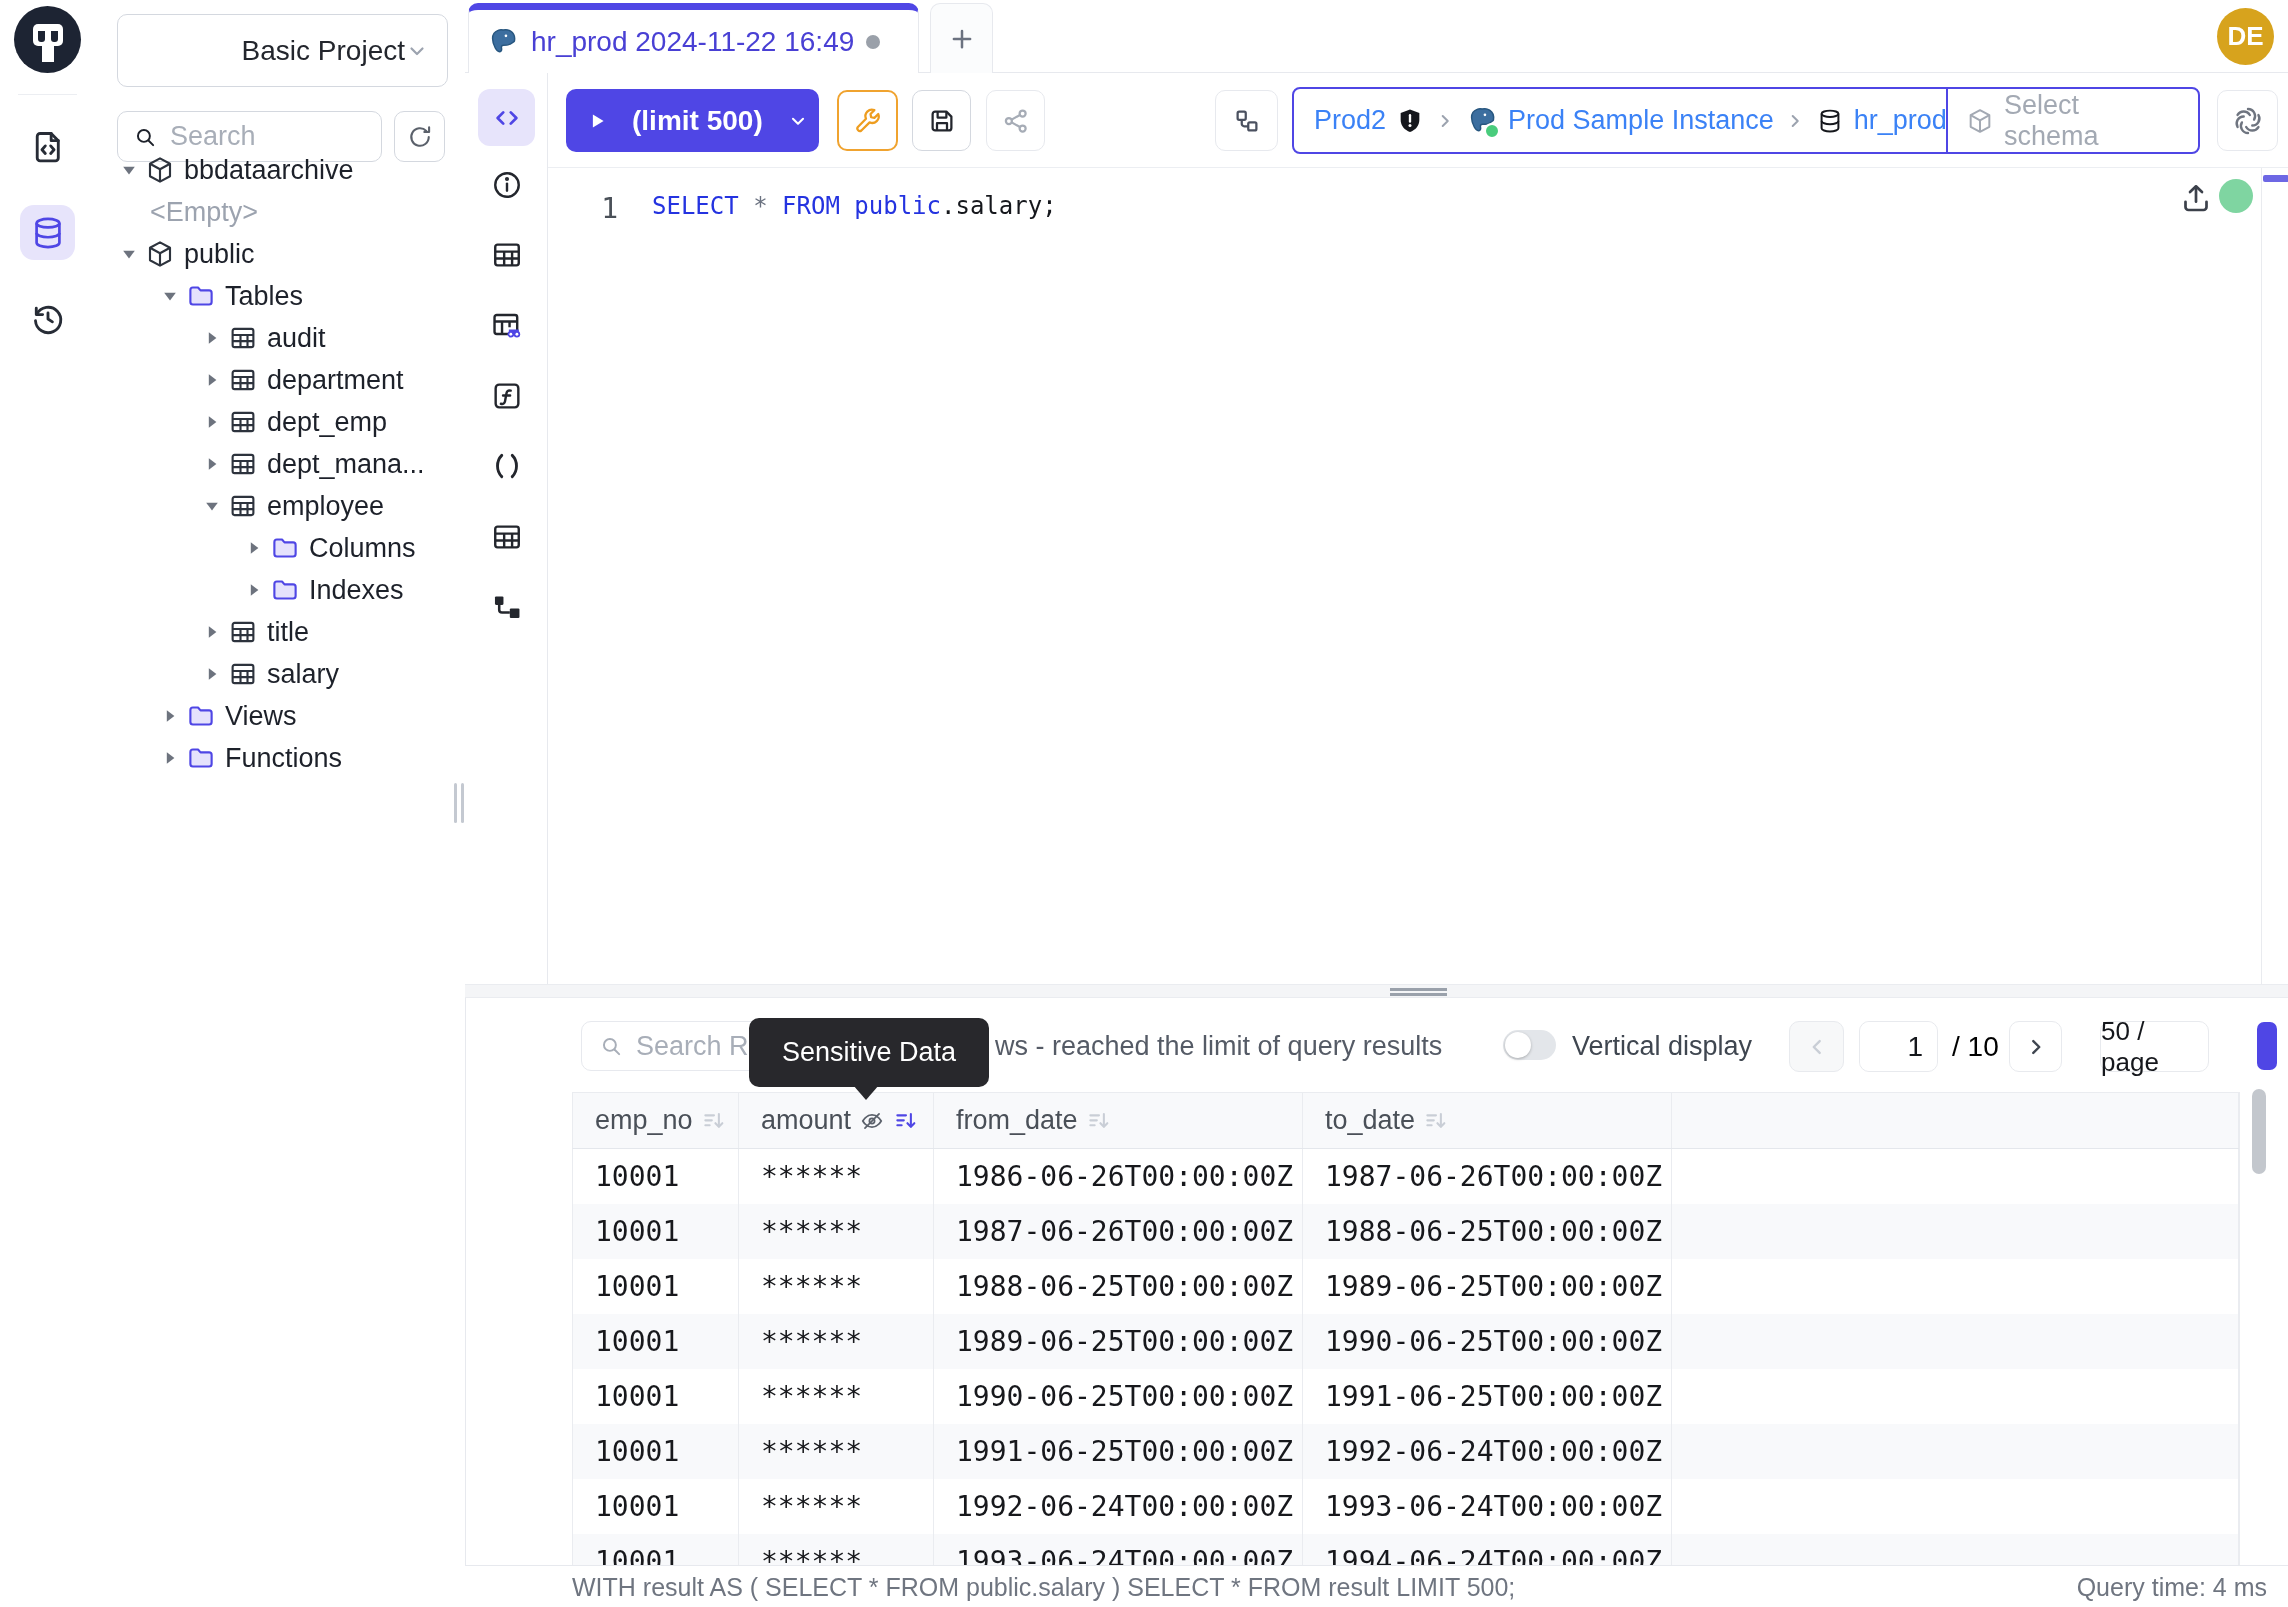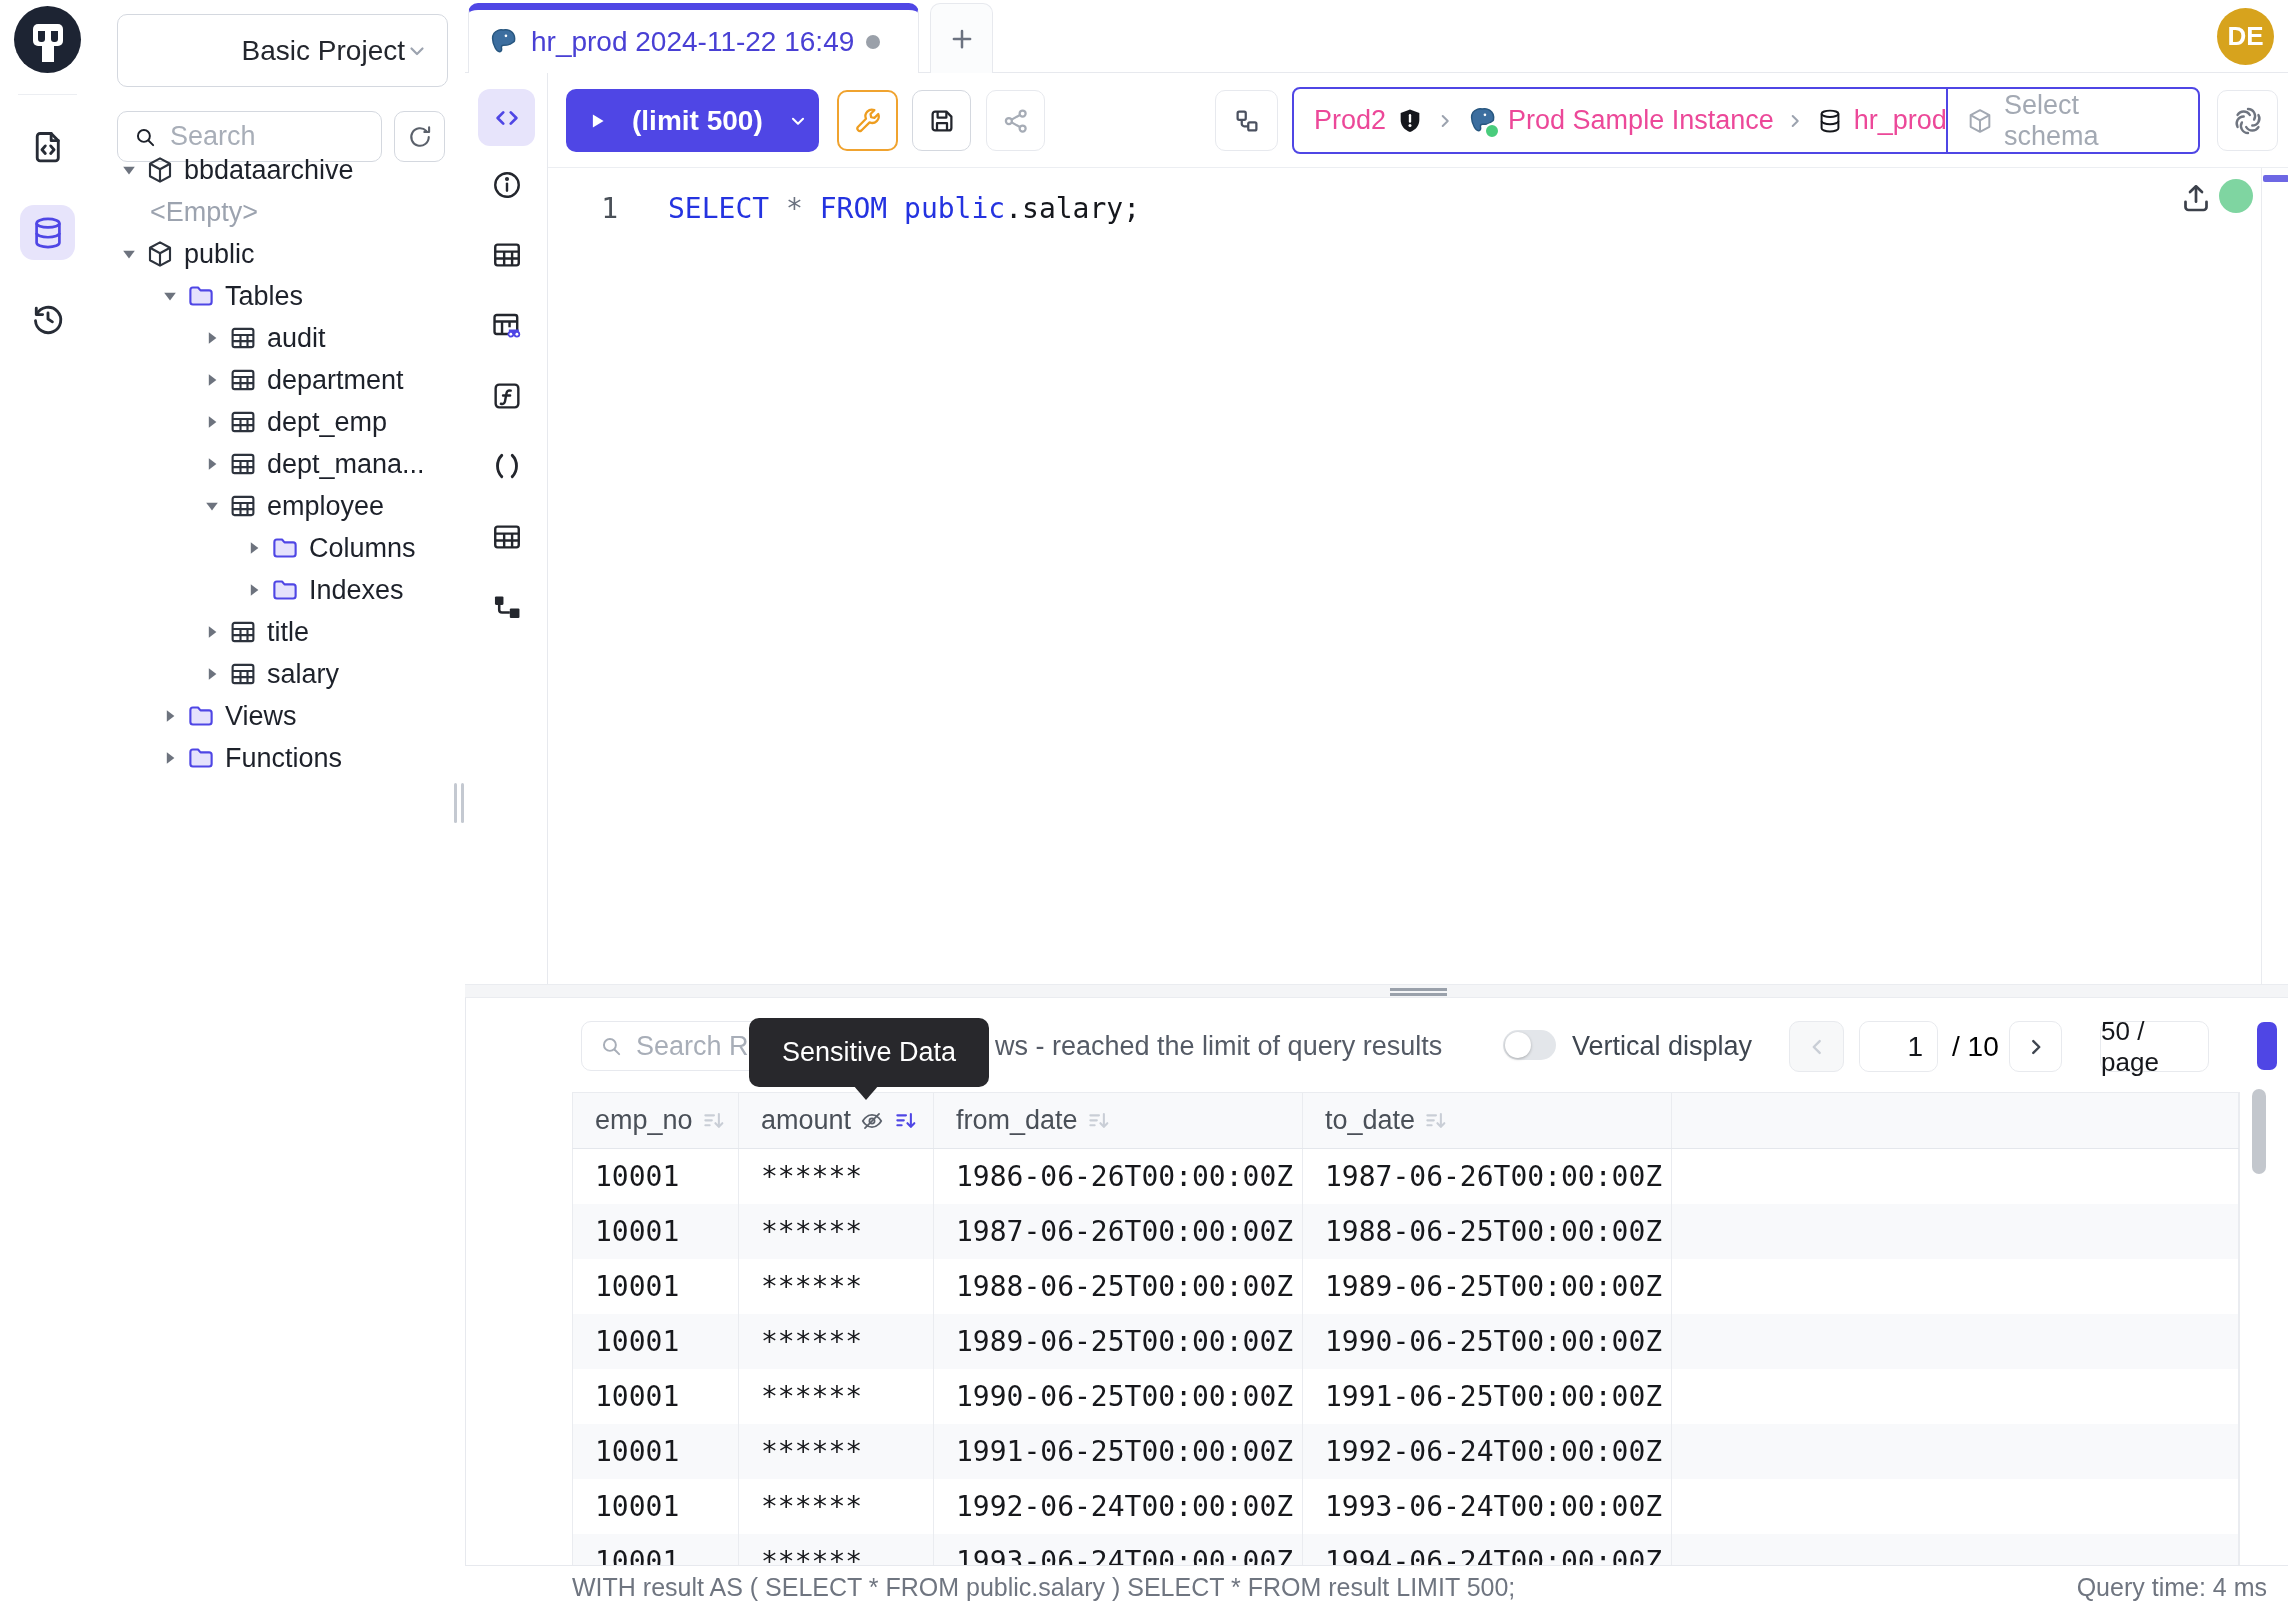--- a/index.html
+++ b/index.html
@@ -67,31 +67,31 @@
   .run-label{font-size:28px;font-weight:600;white-space:nowrap;}
   .tb-btn{position:absolute;top:17px;height:61px;border-radius:10px;display:flex;align-items:center;justify-content:center;background:#fff;box-sizing:border-box;}
   .wrench-btn{left:289px;width:61px;border:2px solid #f0a32f;color:#ee9d1f;}
   .save-btn{left:364px;width:59px;border:1px solid #d4d8df;color:#23262d;}
   .share-btn{left:438px;width:59px;border:1px solid #e7e9ee;color:#a6acb6;}
   .conn-btn{left:667px;width:63px;border:1px solid #e7e9ee;color:#4b5160;}
   .bc{position:absolute;left:744px;top:14px;width:908px;height:67px;border:2px solid #4f46e5;border-radius:8px;display:flex;box-sizing:border-box;background:#fff;}
   .bc-left{display:flex;align-items:center;gap:10px;padding:0 20px;flex:1;min-width:0;}
   .bc-div{width:2px;background:#4f46e5;}
   .bc-right{display:flex;align-items:center;gap:10px;padding:0 18px;width:250px;box-sizing:border-box;color:#a3a9b3;}
-  .bc-text{font-size:27px;color:#ec4899;white-space:nowrap;}
+  .bc-text{font-size:27px;color:#3b82f6;white-space:nowrap;}
   .bc-sep{color:#9ca3af;}
   .pg-wrap{position:relative;width:32px;height:32px;flex:none;}
   .pg-status{position:absolute;right:-2px;bottom:-2px;width:12px;height:12px;border-radius:50%;background:#49cc7c;border:2px solid #fff;}
   .openai-btn{left:1669px;width:61px;border:1px solid #e7e9ee;color:#6f7580;}
 
   
   .editor{left:548px;top:168px;width:1740px;height:816px;background:#fff;}
   .mono{font-family:"DejaVu Sans Mono",monospace;}
   .gutter-num{position:absolute;left:34px;top:24px;width:36px;text-align:right;font-size:28px;color:#4a5058;}
-  .code-line{position:absolute;left:120px;top:24px;font-size:28px;white-space:pre;}
+  .code-line{position:absolute;left:104px;top:24px;font-size:24px;white-space:pre;}
   .tok-keyword{color:#2433e0;} .tok-schema{color:#2433e0;} .tok-operator{color:#6b7280;} .tok-plain{color:#15171c;}
   .ed-upload{position:absolute;left:1630px;top:12px;width:36px;height:36px;color:#3c414b;}
   .ed-status{position:absolute;left:1671px;top:11px;width:34px;height:34px;border-radius:50%;background:#7fd5a1;}
   .ed-scroll-line{position:absolute;left:1713px;top:0;width:1px;height:816px;background:#e9ebef;}
   .ed-scroll-mark{position:absolute;left:1715px;top:7px;width:26px;height:7px;border-radius:2px;background:#6d67e4;}
 
   
   .splitter{left:465px;top:984px;width:1824px;height:14px;background:#f4f5f7;border-top:1px solid #eaecf0;border-bottom:1px solid #eaecf0;box-sizing:border-box;}
   .splitter i{position:absolute;left:925px;width:57px;height:3px;background:#9aa1ab;}
   .splitter i.a{top:3px}.splitter i.b{top:8px}

